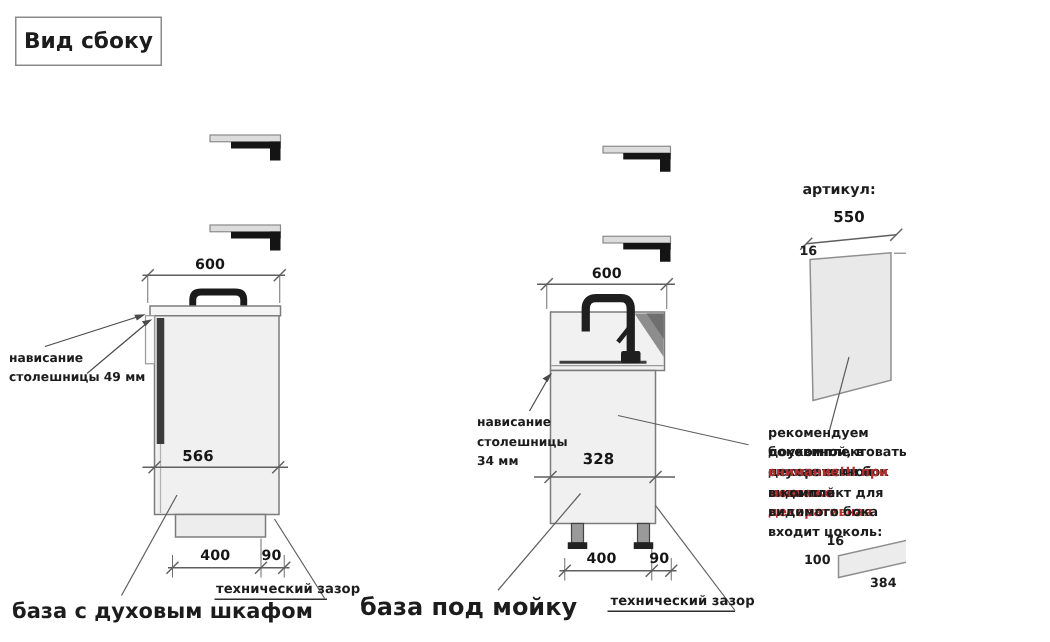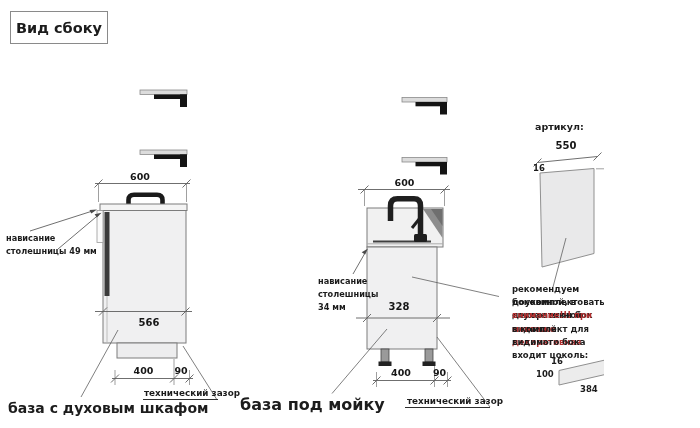--- a/index.html
+++ b/index.html
@@ -167,21 +167,21 @@
       <line x1="604.5" y1="261" x2="612.5" y2="253"></line>
     </g>
     <line x1="566" y1="238" x2="553" y2="287" stroke="#5f5f5f" stroke-width="0.8"></line>
 
     <polygon points="559,370.5 614,358 614,372.5 559,385" fill="#ececec" stroke="#8f8f8f" stroke-width="1"></polygon>
   </svg>
 
   <div id="title-box">Вид сбоку</div>
 
   <div class="dimnum" style="left:120px;top:171px;width:40px;font-size:9.5px;">600</div>
-  <div class="dimnum" style="left:131px;top:299px;width:36px;margin-top:18px;">566</div>
+  <div class="dimnum" style="left:114px;top:299px;width:36px;">566</div>
   <div class="dimnum" style="left:125px;top:365px;width:37px;font-size:9.5px;">400</div>
   <div class="dimnum" style="left:170px;top:365px;width:22px;font-size:9.5px;">90</div>
   <div class="lbl small" style="left:6px;top:233px;">нависание</div>
   <div class="lbl small" style="left:6px;top:246px;">столешницы 49 мм</div>
   <div class="lbl" style="left:144px;top:388px;font-size:8.8px;">технический зазор</div>
   <div class="lbl" style="left:8px;top:400px;font-size:14px;">база с духовым шкафом</div>
 
   <div class="dimnum" style="left:385px;top:177px;width:39px;font-size:9.5px;">600</div>
   <div class="dimnum" style="left:381px;top:301px;width:36px;">328</div>
   <div class="dimnum" style="left:383px;top:367px;width:36px;font-size:9.5px;">400</div>

